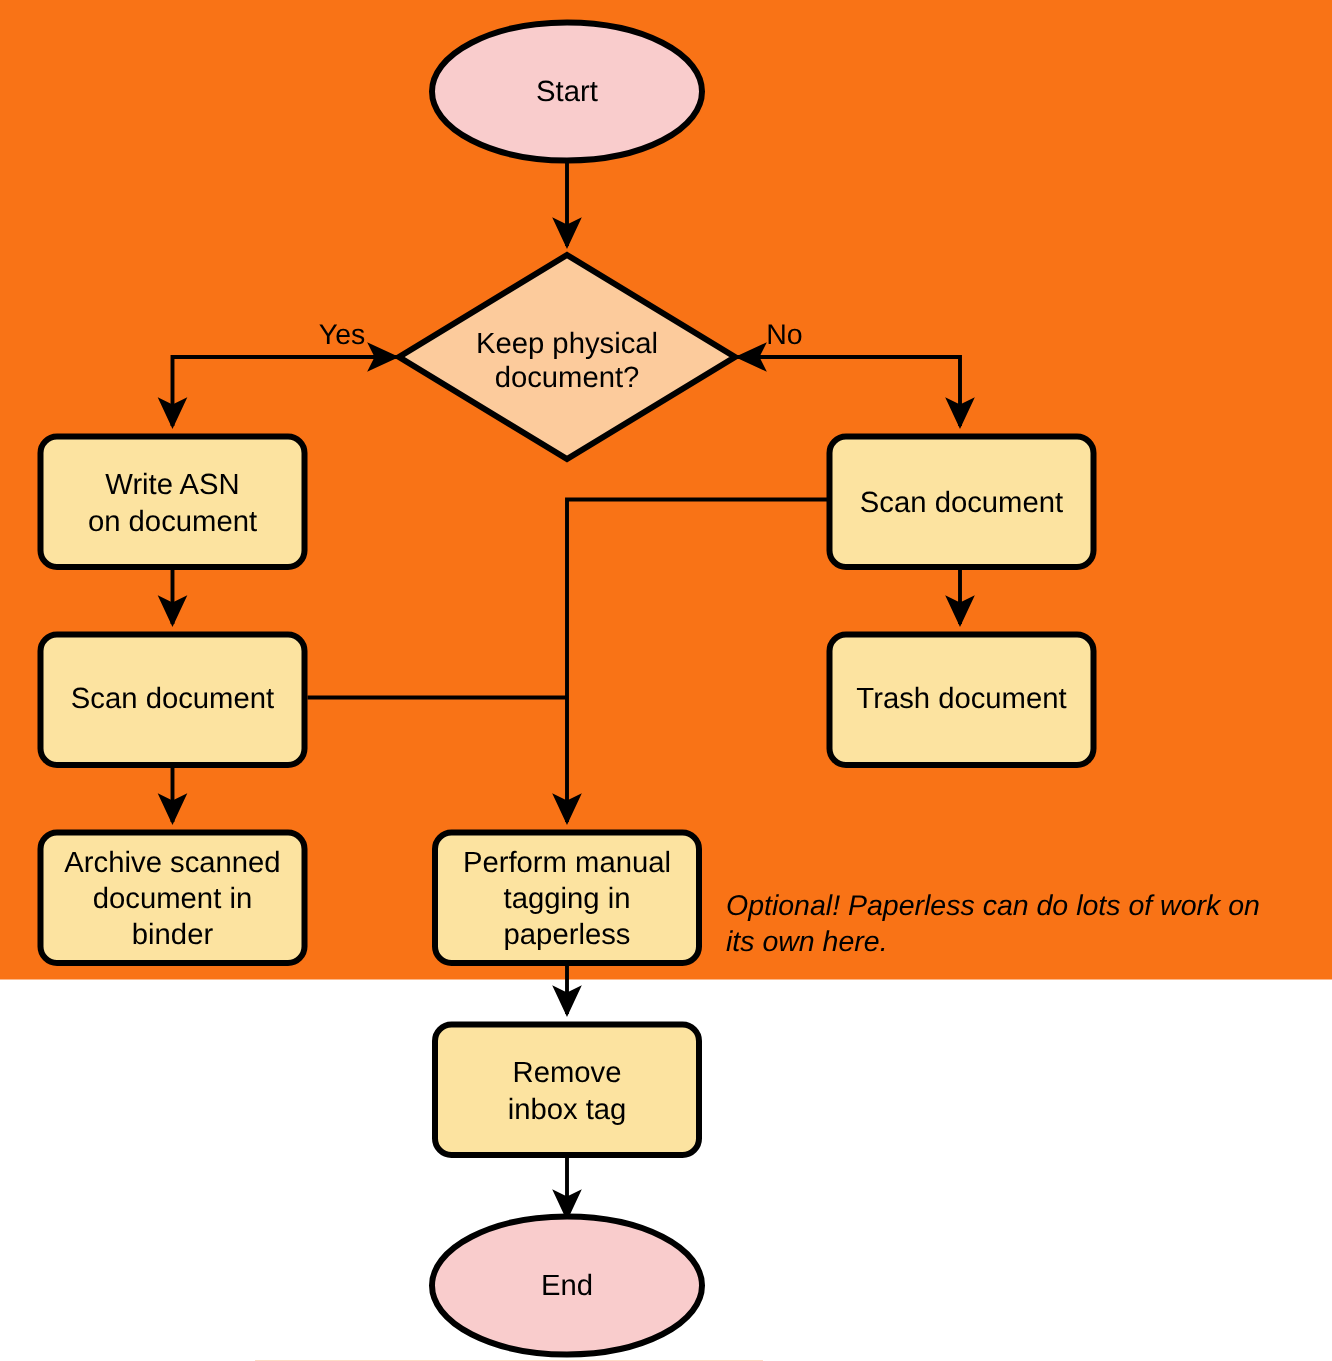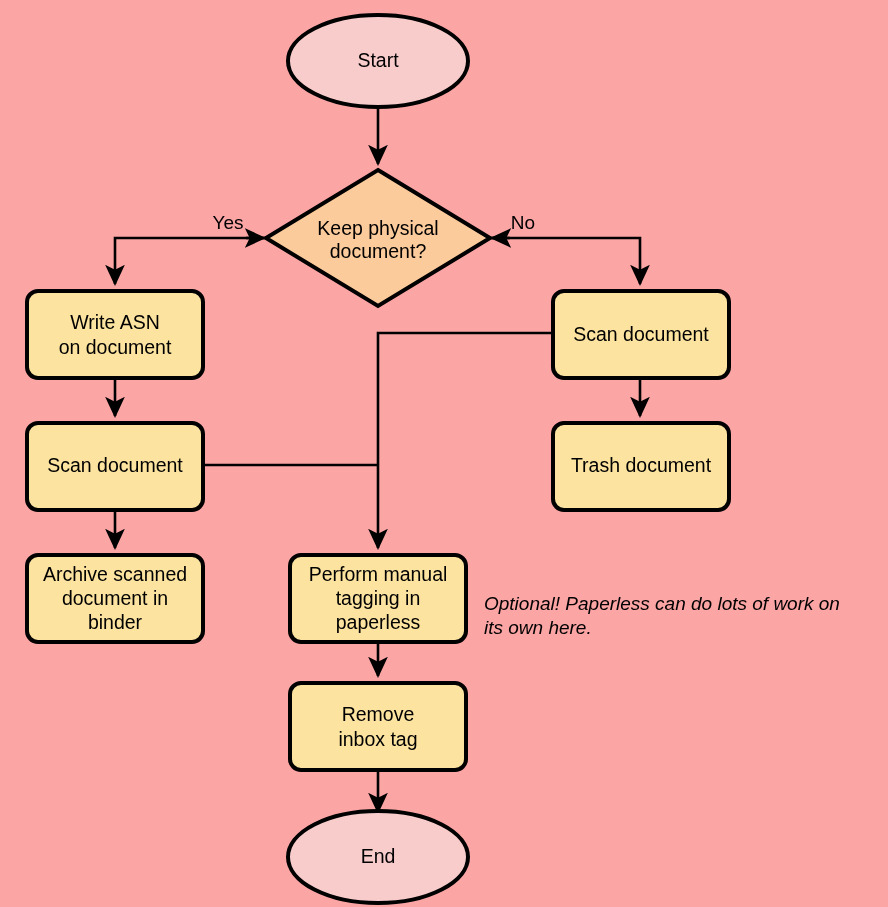--- a/index.html
+++ b/index.html
@@ -2,21 +2,21 @@
 <html><head>
 <meta charset="utf-8">
 <title>Paperless document workflow flowchart</title>
 <style>
   html,body{margin:0;padding:0;background:#ffffff;}
   body{
     width:888px;height:907px;
     font-family:"Liberation Sans","DejaVu Sans",sans-serif;
     overflow:hidden;
   }
-  #chart-root{position:relative;width:888px;height:907px;background:#fca5a5;}
+  #chart-root{position:relative;width:888px;height:653px;background:#f97316;}
   svg#flow-svg{position:absolute;left:0;top:0;width:888px;height:907px;display:block;}
   .node-label{
     font-family:"Liberation Sans","DejaVu Sans",sans-serif;
     font-size:19.5px;
     fill:#000000;
     text-anchor:middle;
     dominant-baseline:middle;
   }
   .edge-label{
     font-family:"Liberation Sans","DejaVu Sans",sans-serif;

